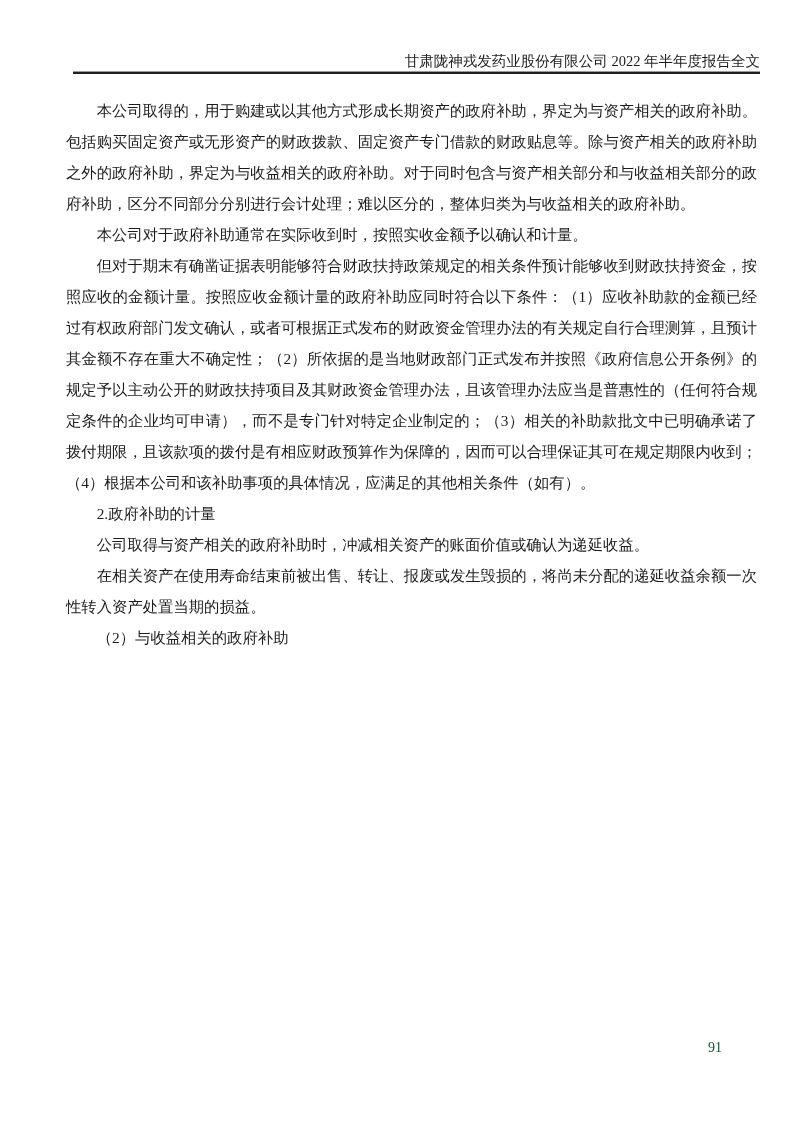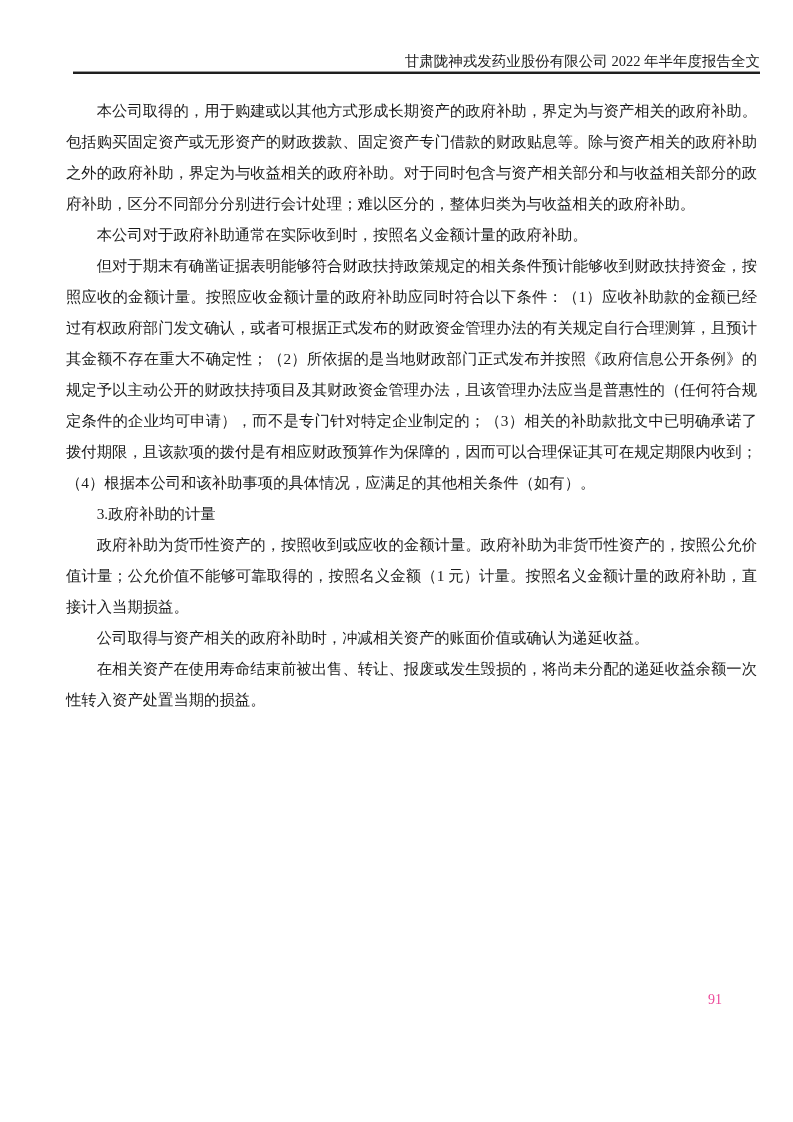--- a/index.html
+++ b/index.html
@@ -52,45 +52,45 @@
     text-align: justify;
     text-justify: inter-ideograph;
   }
   .content p {
     margin: 0;
     padding: 0;
     text-indent: 2em;
   }
   .page-number {
     position: absolute;
-    top: 992px;
+    top: 1040px;
     left: 700px;
     width: 30px;
     text-align: center;
     font-size: 14px;
-    color: #ec4899;
+    color: #14532d;
   }
 </style>
 </head>
 <body>
 
 <div class="page">
 
   <div class="header">甘肃陇神戎发药业股份有限公司 2022 年半年度报告全文</div>
 
   <div class="header-rule">
     <div class="rule-light"></div>
     <div class="rule-dark"></div>
   </div>
 
   <div class="content">
     <p>本公司取得的，用于购建或以其他方式形成长期资产的政府补助，界定为与资产相关的政府补助。包括购买固定资产或无形资产的财政拨款、固定资产专门借款的财政贴息等。除与资产相关的政府补助之外的政府补助，界定为与收益相关的政府补助。对于同时包含与资产相关部分和与收益相关部分的政府补助，区分不同部分分别进行会计处理；难以区分的，整体归类为与收益相关的政府补助。</p>
-    <p>本公司对于政府补助通常在实际收到时，按照名义金额计量的政府补助。</p>
+    <p>本公司对于政府补助通常在实际收到时，按照实收金额予以确认和计量。</p>
     <p>但对于期末有确凿证据表明能够符合财政扶持政策规定的相关条件预计能够收到财政扶持资金，按照应收的金额计量。按照应收金额计量的政府补助应同时符合以下条件：（1）应收补助款的金额已经过有权政府部门发文确认，或者可根据正式发布的财政资金管理办法的有关规定自行合理测算，且预计其金额不存在重大不确定性；（2）所依据的是当地财政部门正式发布并按照《政府信息公开条例》的规定予以主动公开的财政扶持项目及其财政资金管理办法，且该管理办法应当是普惠性的（任何符合规定条件的企业均可申请），而不是专门针对特定企业制定的；（3）相关的补助款批文中已明确承诺了拨付期限，且该款项的拨付是有相应财政预算作为保障的，因而可以合理保证其可在规定期限内收到；（4）根据本公司和该补助事项的具体情况，应满足的其他相关条件（如有）。</p>
-    <p>3.政府补助的计量</p>
-    <p>政府补助为货币性资产的，按照收到或应收的金额计量。政府补助为非货币性资产的，按照公允价值计量；公允价值不能够可靠取得的，按照名义金额（1 元）计量。按照名义金额计量的政府补助，直接计入当期损益。</p>
+    <p>2.政府补助的计量</p>
     <p>公司取得与资产相关的政府补助时，冲减相关资产的账面价值或确认为递延收益。</p>
     <p>在相关资产在使用寿命结束前被出售、转让、报废或发生毁损的，将尚未分配的递延收益余额一次性转入资产处置当期的损益。</p>
+    <p>（2）与收益相关的政府补助</p>
   </div>
 
   <div class="page-number">91</div>
 
 </div>
 
 </body></html>

